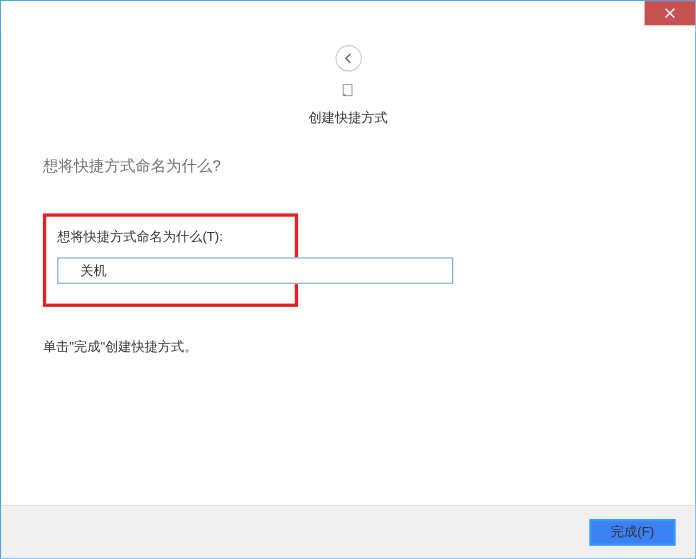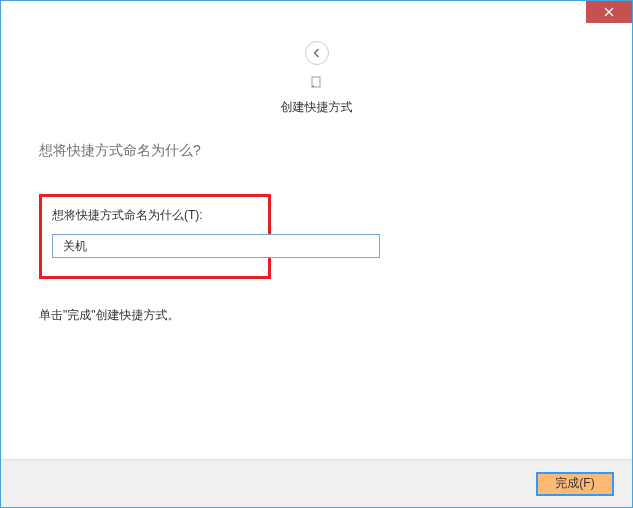--- a/index.html
+++ b/index.html
@@ -90,24 +90,24 @@
       width: 232px;
       margin-bottom: 28px;
       position: relative;
     }
     .field-label {
       font-size: 12px;
       color: #333;
       margin-bottom: 10px;
     }
     .name-input {
-      width: 328px;
+      width: 360px;
       height: 24px;
       border: 1px solid #7aa7d8;
-      padding: 2px 10px;
+      padding: 2px 20px;
       font-size: 12px;
       color: #333;
       font-family: inherit;
       position: relative;
     }
     .hint-text {
       font-size: 12px;
       color: #333;
     }
     .footer {
@@ -121,21 +121,21 @@
       display: flex;
       align-items: center;
       justify-content: flex-end;
       padding-right: 18px;
       gap: 8px;
     }
     .footer-btn {
       width: 78px;
       height: 24px;
       border: 1px solid #adadad;
-      background: #fdba74;
+      background: #3b82f6;
       font-size: 12px;
       font-family: inherit;
       cursor: pointer;
       color: #333;
     }
     .footer-btn.primary {
       border: 2px solid #3399ff;
     }
     .watermark {
       position: absolute;

